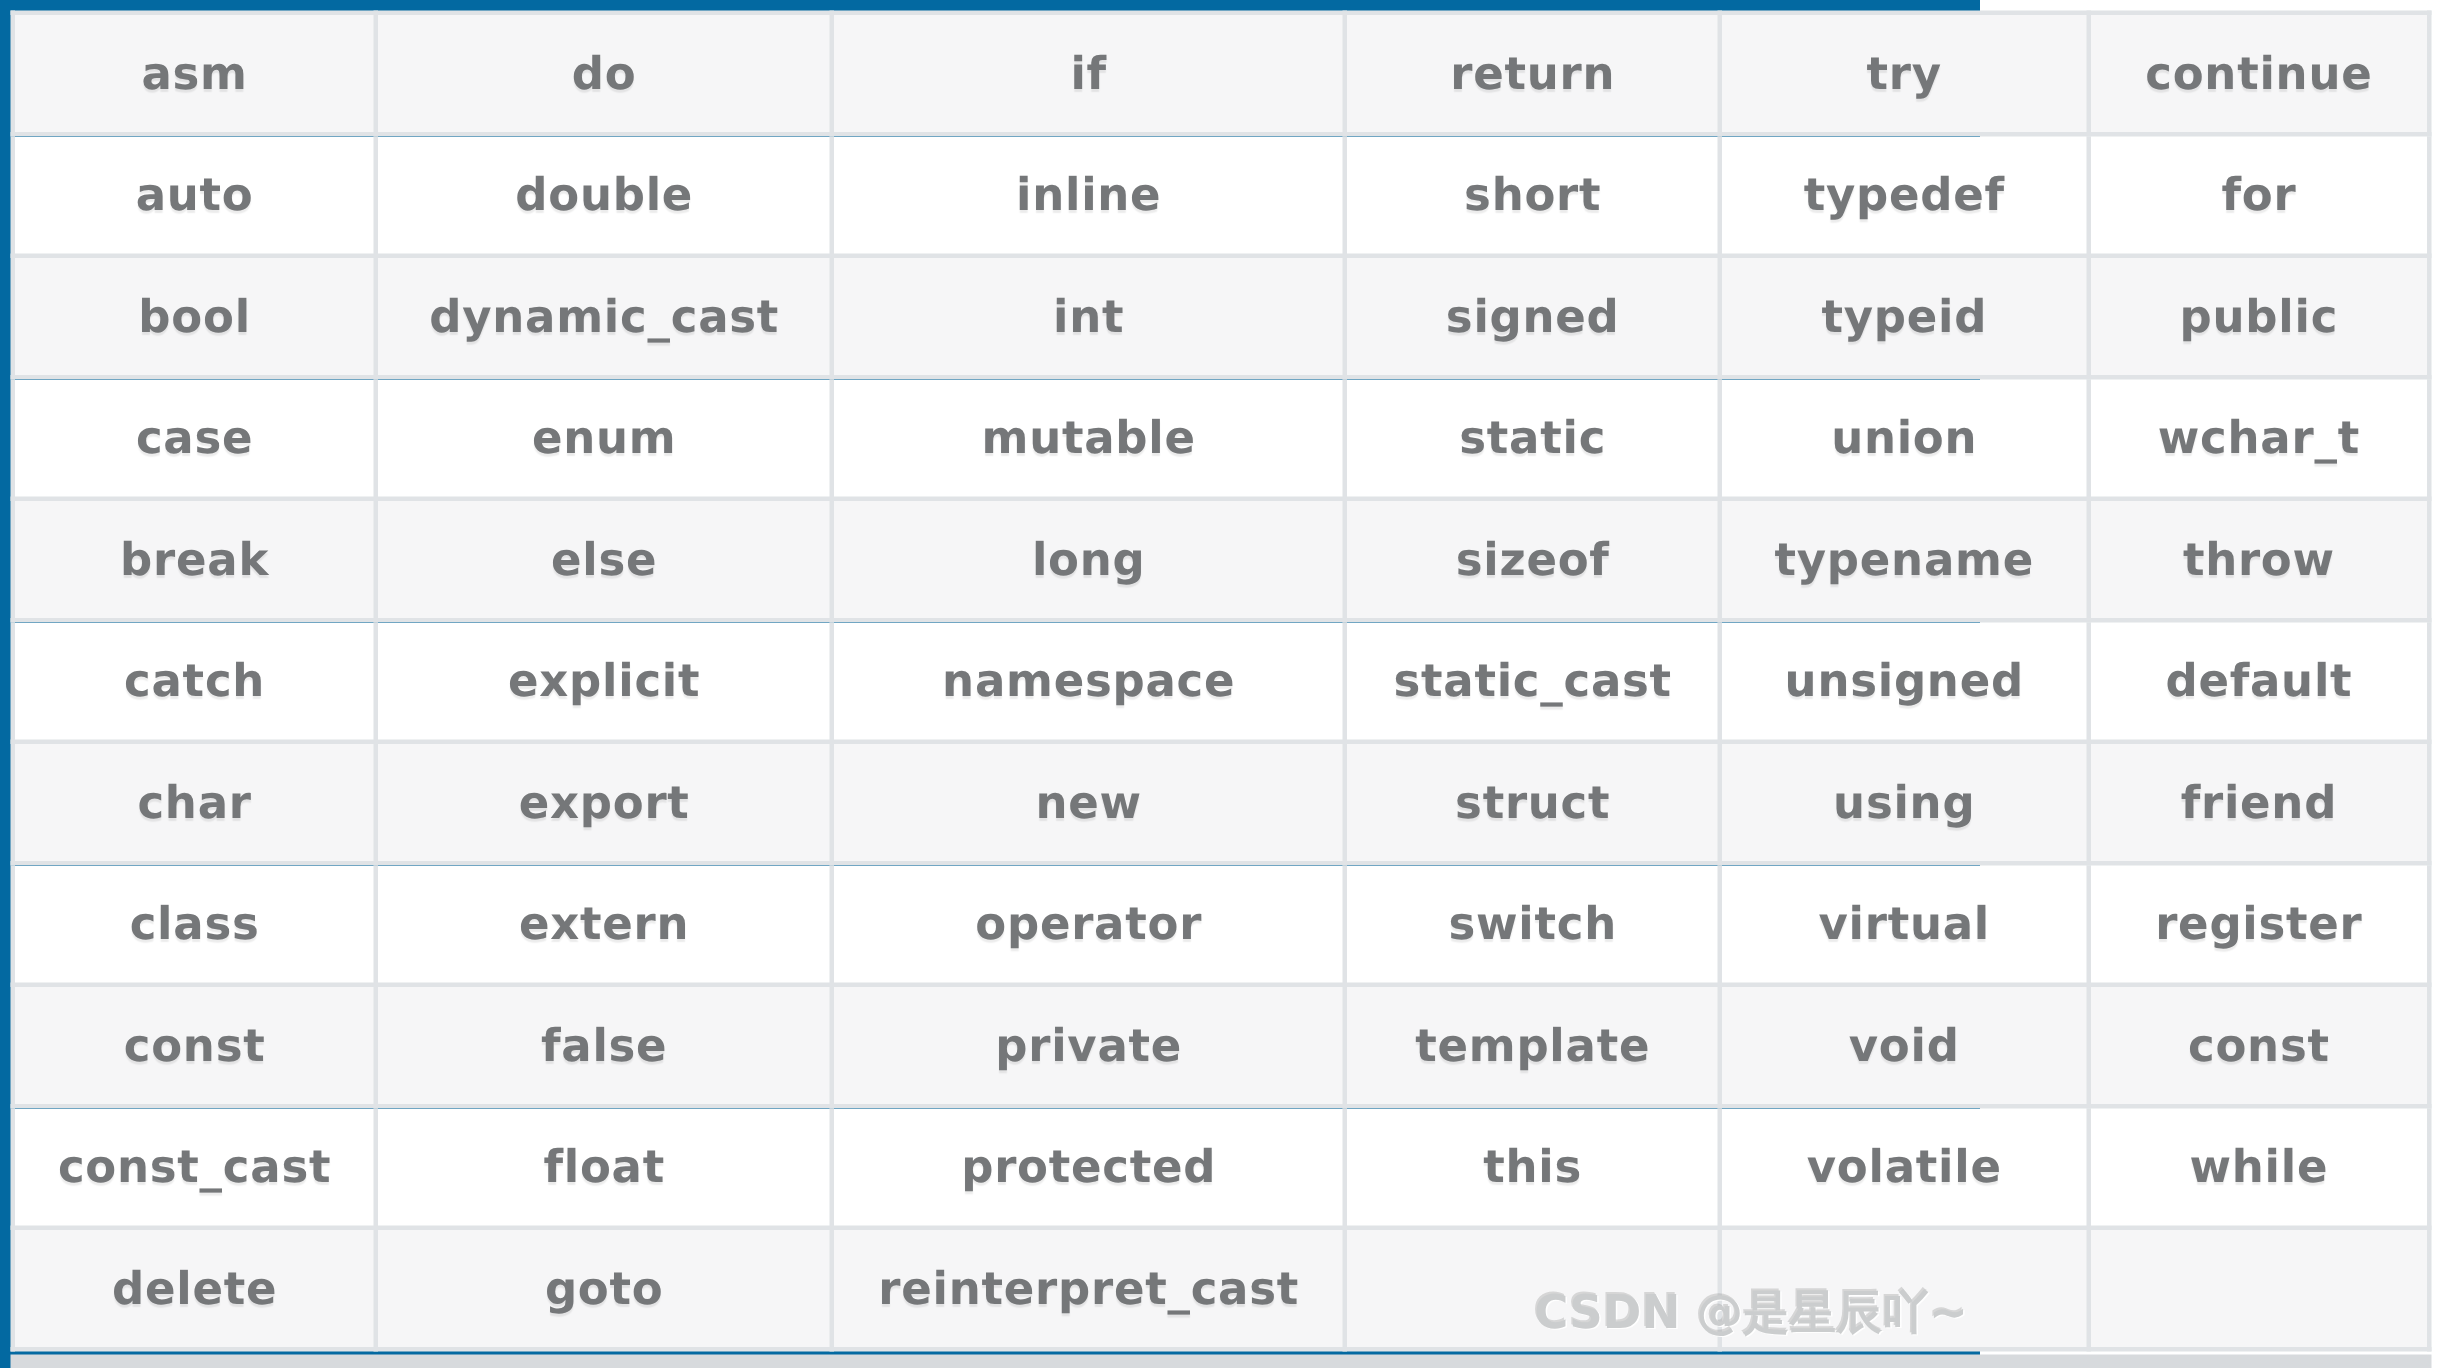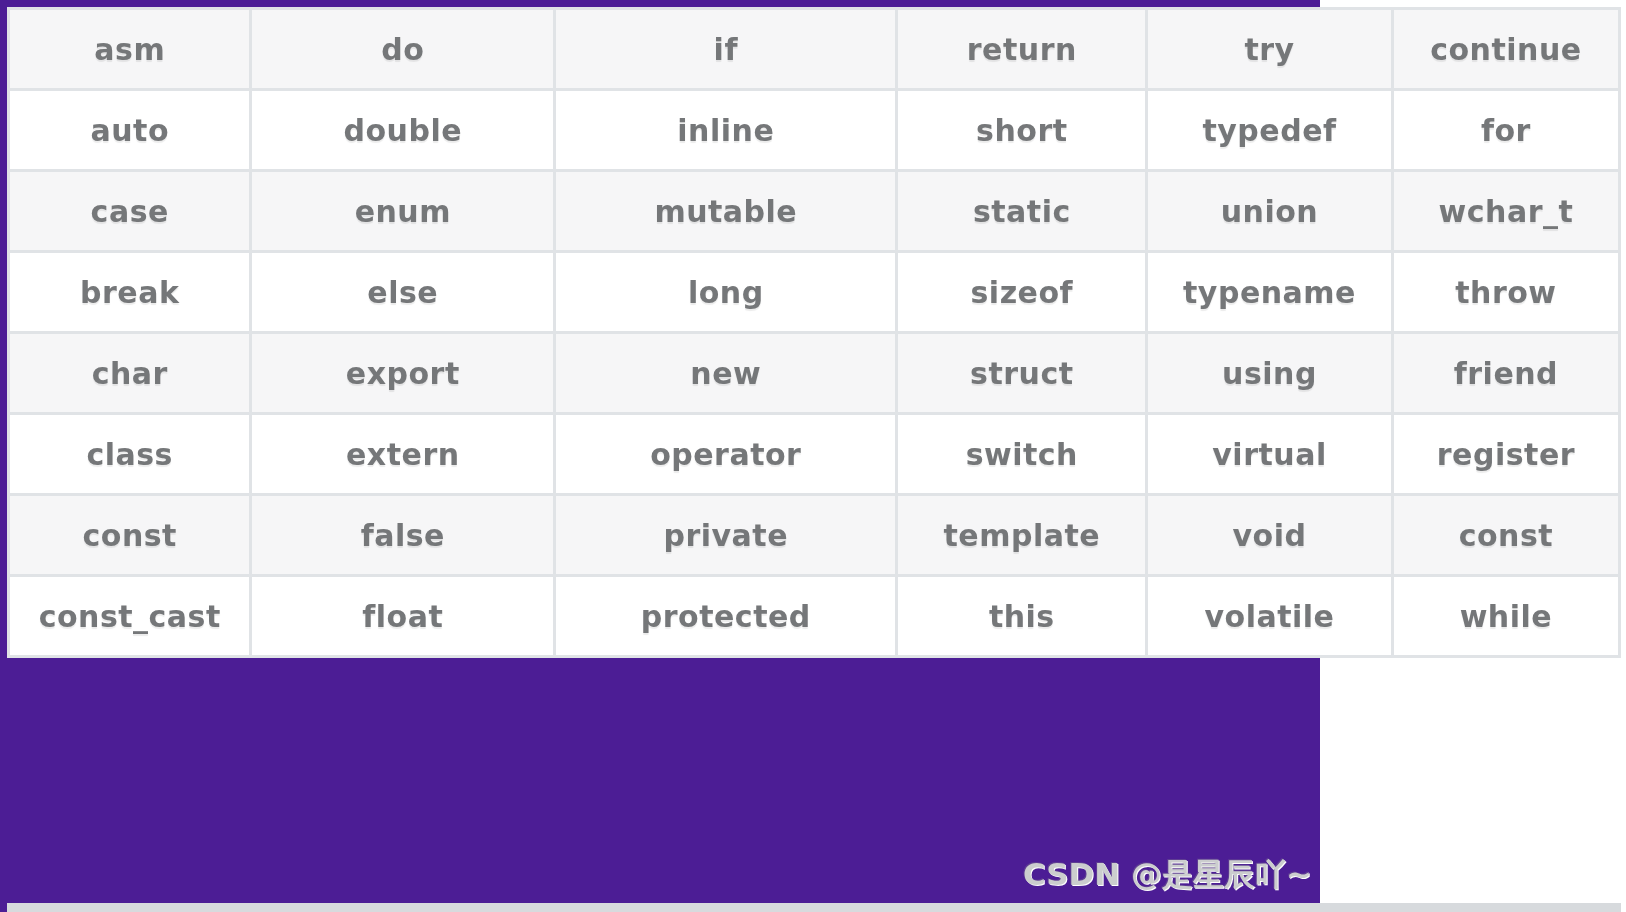--- a/index.html
+++ b/index.html
@@ -8,21 +8,21 @@
     background: #ffffff;
     width: 1626px;
     height: 912px;
     overflow: hidden;
     font-family: "DejaVu Sans", "Liberation Sans", sans-serif;
   }
   .page {
     position: relative;
     width: 1320px;
     height: 912px;
-    background: #4c1d95;
+    background: #0369a1;
   }
   .table-wrap {
     position: absolute;
     top: 7px;
     left: 7px;
     width: 1614px;
   }
   table.kw-table {
     width: 100%;
     border-collapse: collapse;
@@ -90,34 +90,50 @@
           </tr>
           <tr>
             <td>auto</td>
             <td>double</td>
             <td>inline</td>
             <td>short</td>
             <td>typedef</td>
             <td>for</td>
           </tr>
           <tr>
+            <td>bool</td>
+            <td>dynamic_cast</td>
+            <td>int</td>
+            <td>signed</td>
+            <td>typeid</td>
+            <td>public</td>
+          </tr>
+          <tr>
             <td>case</td>
             <td>enum</td>
             <td>mutable</td>
             <td>static</td>
             <td>union</td>
             <td>wchar_t</td>
           </tr>
           <tr>
             <td>break</td>
             <td>else</td>
             <td>long</td>
             <td>sizeof</td>
             <td>typename</td>
             <td>throw</td>
+          </tr>
+          <tr>
+            <td>catch</td>
+            <td>explicit</td>
+            <td>namespace</td>
+            <td>static_cast</td>
+            <td>unsigned</td>
+            <td>default</td>
           </tr>
           <tr>
             <td>char</td>
             <td>export</td>
             <td>new</td>
             <td>struct</td>
             <td>using</td>
             <td>friend</td>
           </tr>
           <tr>
@@ -137,20 +153,28 @@
             <td>const</td>
           </tr>
           <tr>
             <td>const_cast</td>
             <td>float</td>
             <td>protected</td>
             <td>this</td>
             <td>volatile</td>
             <td>while</td>
           </tr>
+          <tr>
+            <td>delete</td>
+            <td>goto</td>
+            <td>reinterpret_cast</td>
+            <td></td>
+            <td></td>
+            <td></td>
+          </tr>
         </tbody>
     </table>
   </div>
 
   <div class="bottom-bar"></div>
 
   <div class="watermark">CSDN @是星辰吖~</div>
 
 </div>
 

